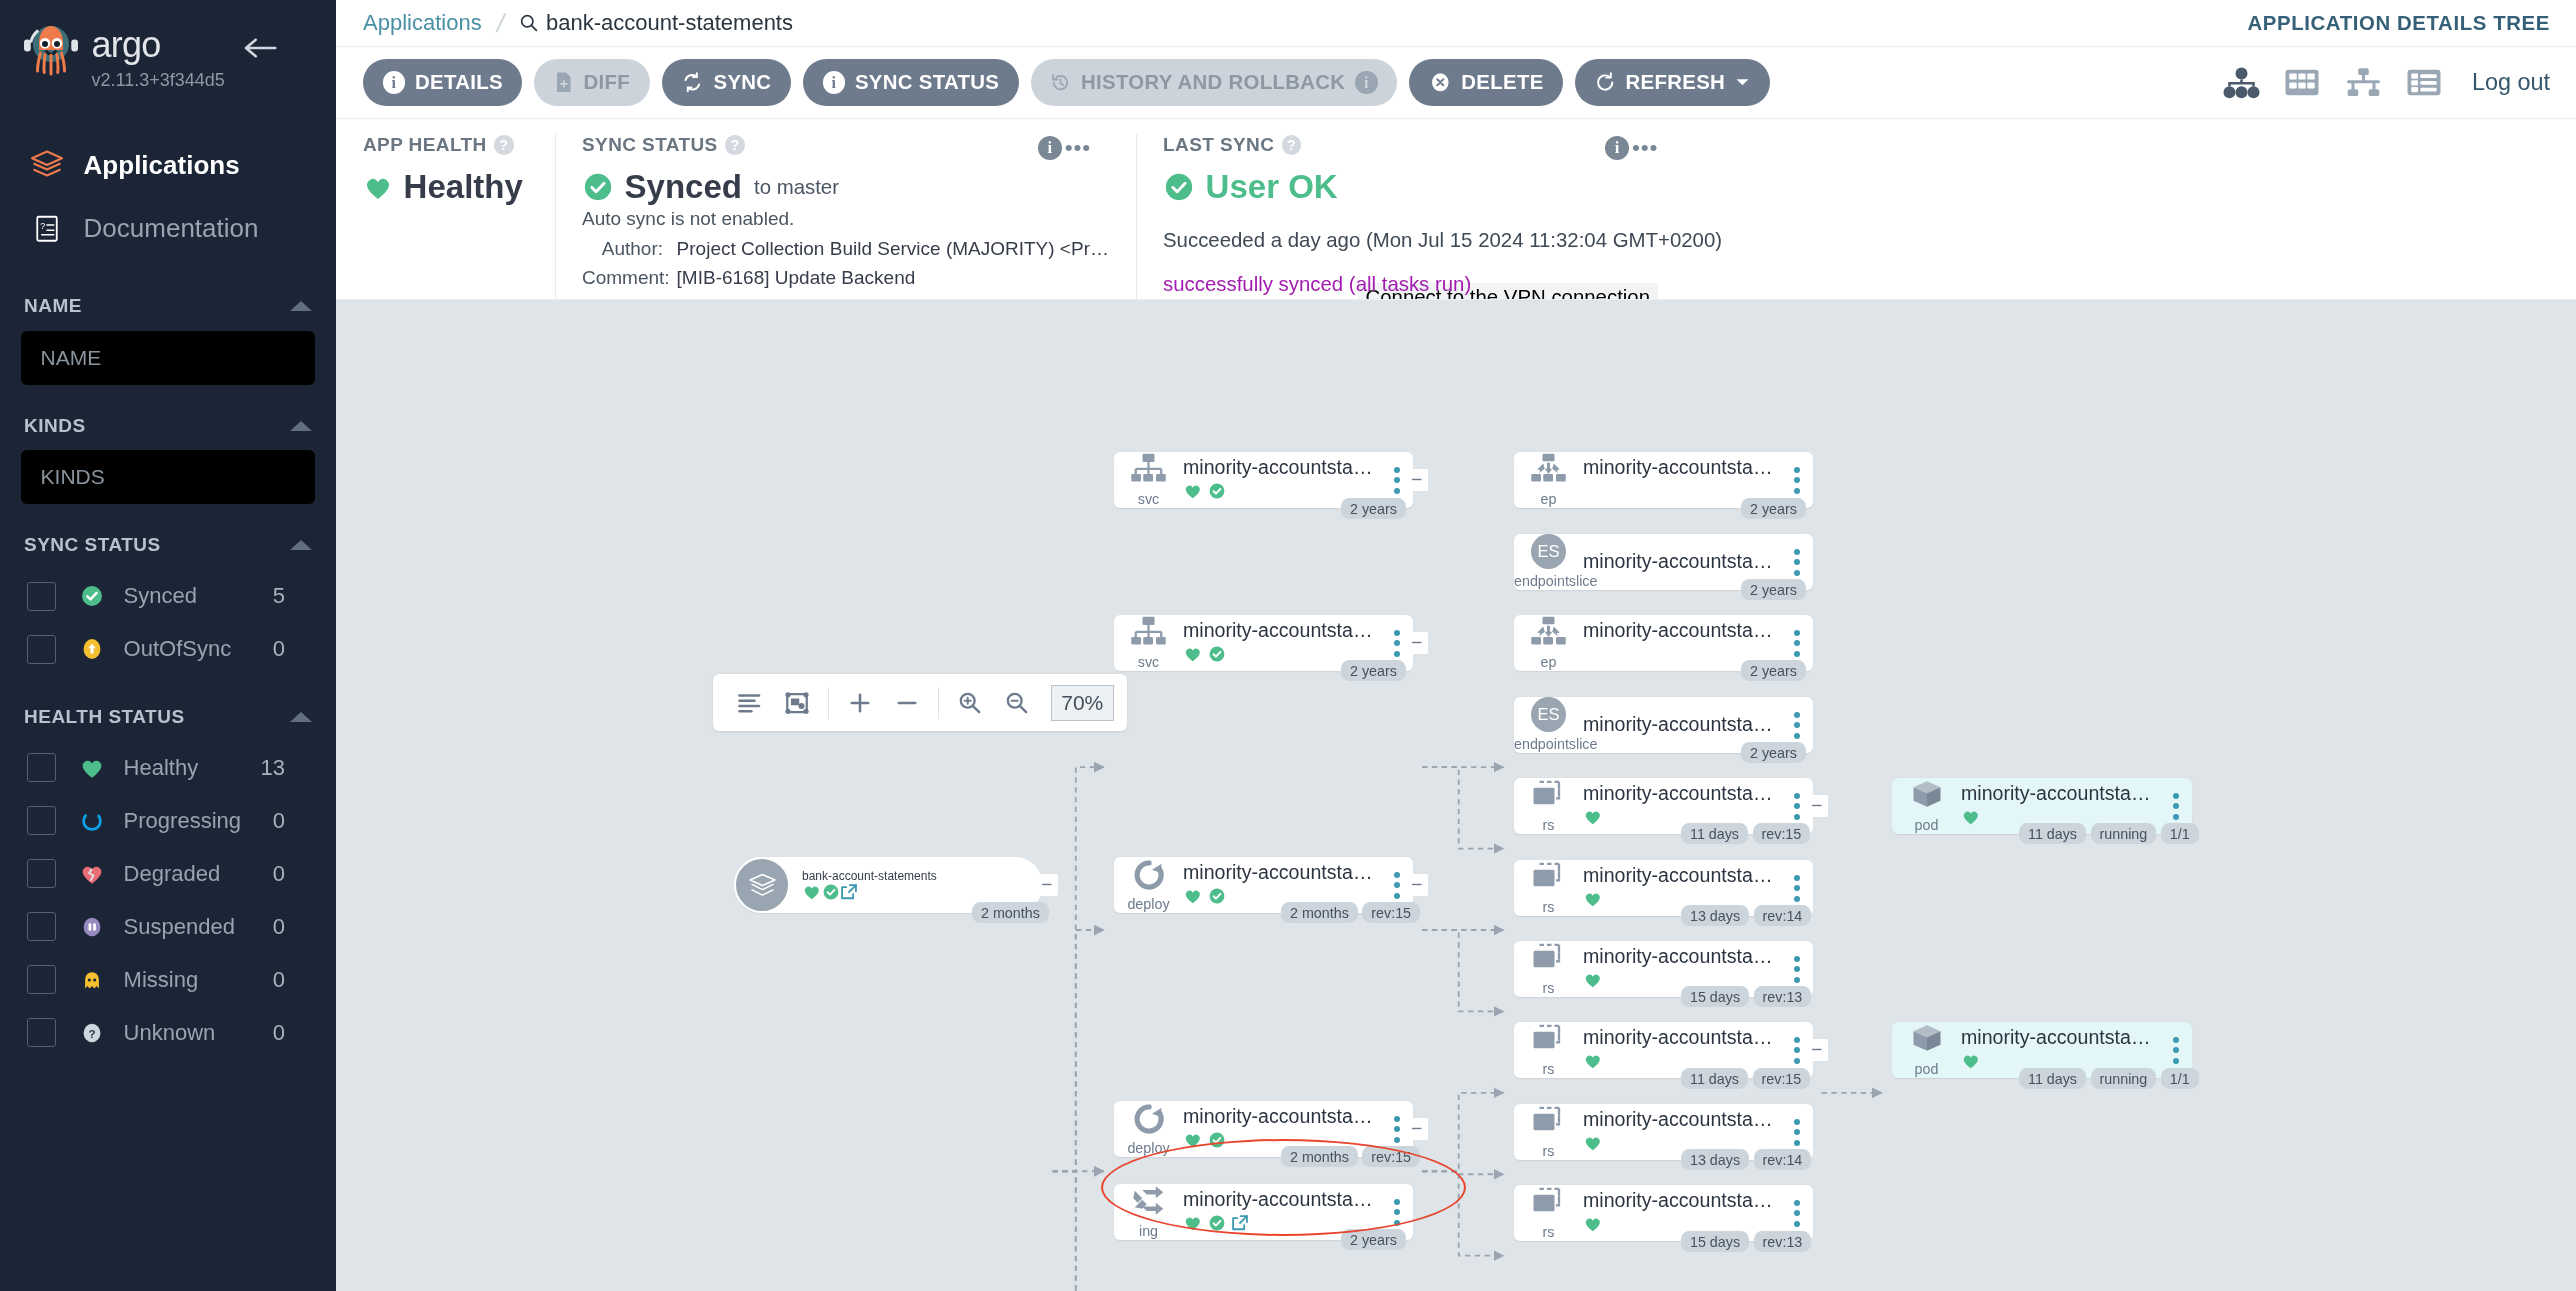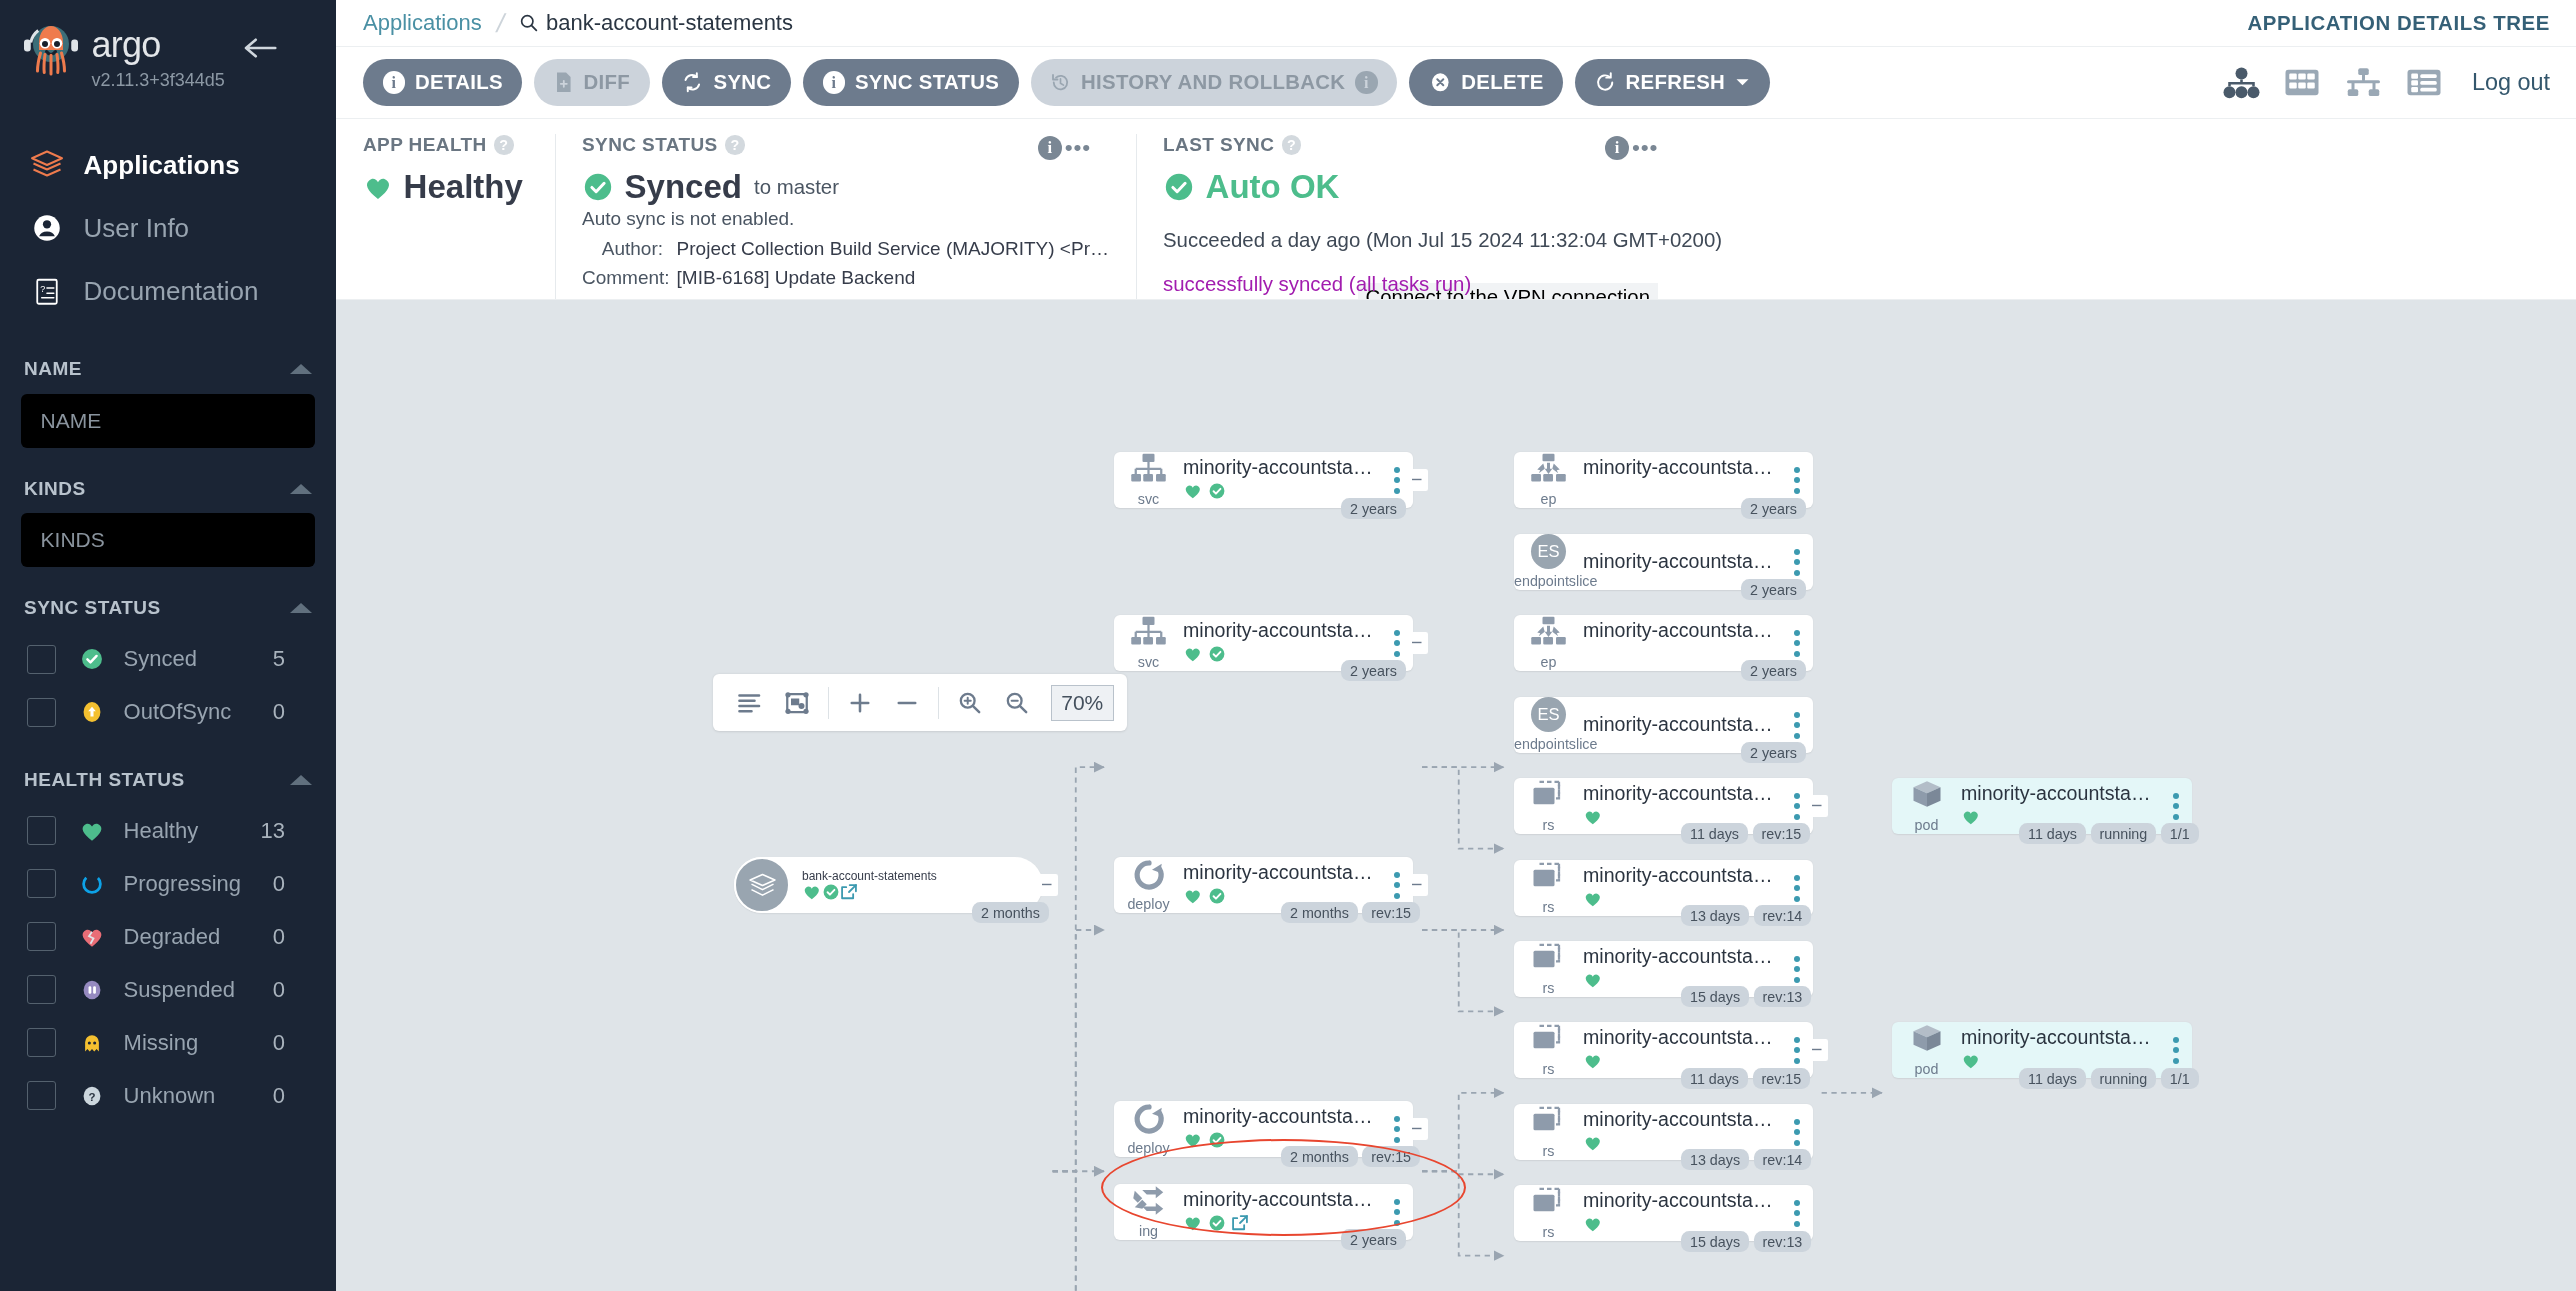--- a/index.html
+++ b/index.html
@@ -238,30 +238,20 @@
         <span class="sb-ico">
           <svg width="36" height="36" viewBox="0 0 48 48">
             <g stroke="#ef7b4d" stroke-width="2.6" fill="none" stroke-linejoin="round">
               <path d="M24 6 L44 15 L24 24 L4 15 Z"></path>
               <path d="M6 22 L24 30 L42 22"></path>
               <path d="M6 30 L24 38 L42 30"></path>
             </g>
           </svg>
         </span>
         <span class="sb-label">Applications</span>
-      </div>
-      <div class="sb-item">
-        <span class="sb-ico">
-          <svg width="36" height="36" viewBox="0 0 48 48">
-            <circle cx="24" cy="24" r="17" fill="#fff"></circle>
-            <circle cx="24" cy="19" r="5.5" fill="#1b2535"></circle>
-            <path d="M13.5 35 a11 9 0 0 1 21 0 z" fill="#1b2535"></path>
-          </svg>
-        </span>
-        <span class="sb-label">User Info</span>
       </div>
       <div class="sb-item">
         <span class="sb-ico">
           <svg width="36" height="36" viewBox="0 0 48 48" style="font-size:34px">
             <rect x="11" y="9" width="26" height="32" rx="2" fill="none" stroke="#fff" stroke-width="2.4"></rect>
             <text x="15" y="25" font-size="12" fill="#fff" font-family="Liberation Sans, sans-serif">?</text>
             <g stroke="#fff" stroke-width="2.2" stroke-linecap="round">
               <path d="M24 20 h9 M24 27 h9 M17 33 h16"></path>
             </g>
           </svg>
@@ -571,21 +561,21 @@
           <span>LAST SYNC</span>
           <span class="qmark">?</span>
         </div>
         <div class="sp-main">
           <span>
             <svg width="32" height="32" viewBox="0 0 34 34">
               <circle cx="17" cy="17" r="14" fill="#4dbd8c"></circle>
               <path d="M10.5 17.5 l4.5 4.5 l8.5 -9" stroke="#fff" stroke-width="3.2" fill="none" stroke-linecap="round" stroke-linejoin="round"></path>
             </svg>
           </span>
-          <span class="sp-main-txt green">Auto OK</span>
+          <span class="sp-main-txt green">User OK</span>
         </div>
         <div class="sp-line">Succeeded a day ago (Mon Jul 15 2024 11:32:04 GMT+0200)</div>
         <div class="sp-line2">successfully synced (all tasks run)</div>
         <div class="sp-actions info-dots" style="left:468px; top:1.5px;">
           <span class="iinfo2">i</span>
           <span class="dots3">•••</span>
         </div>
       </div>
     </div>
 

